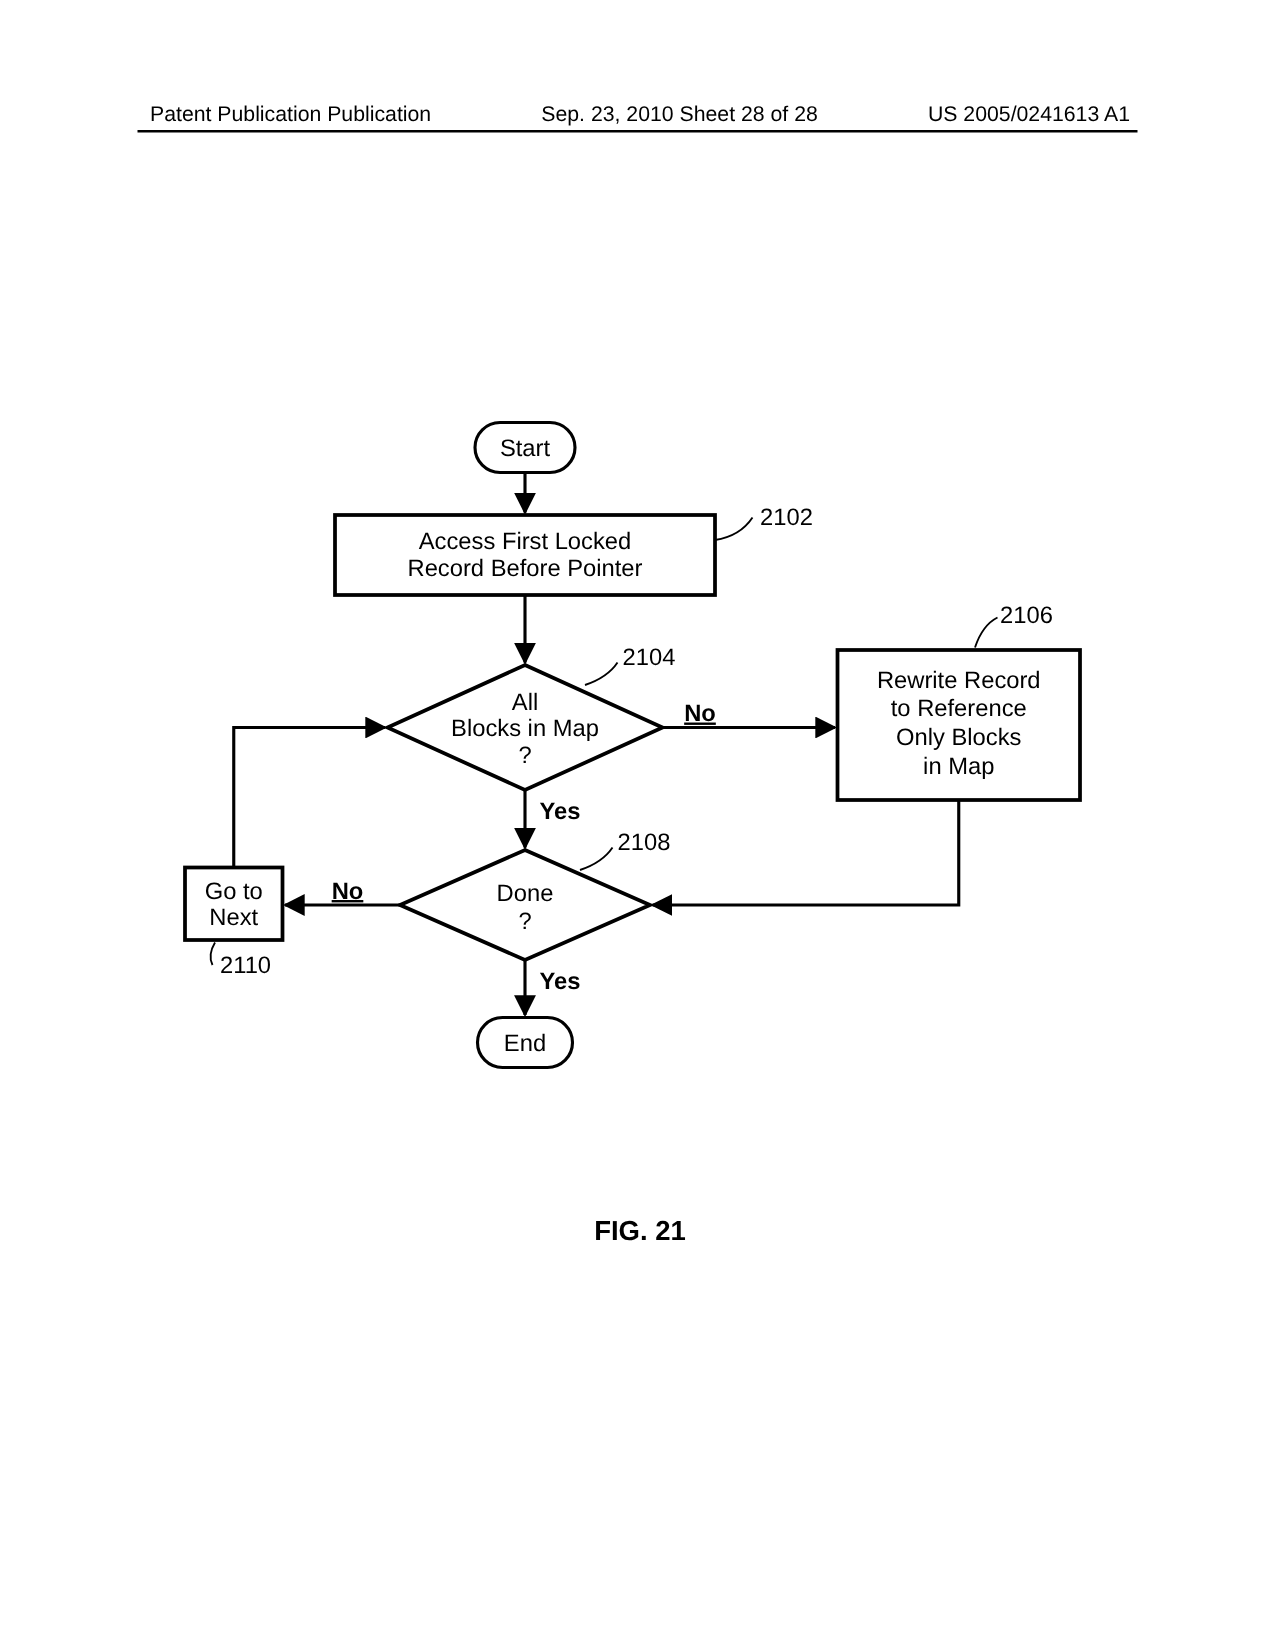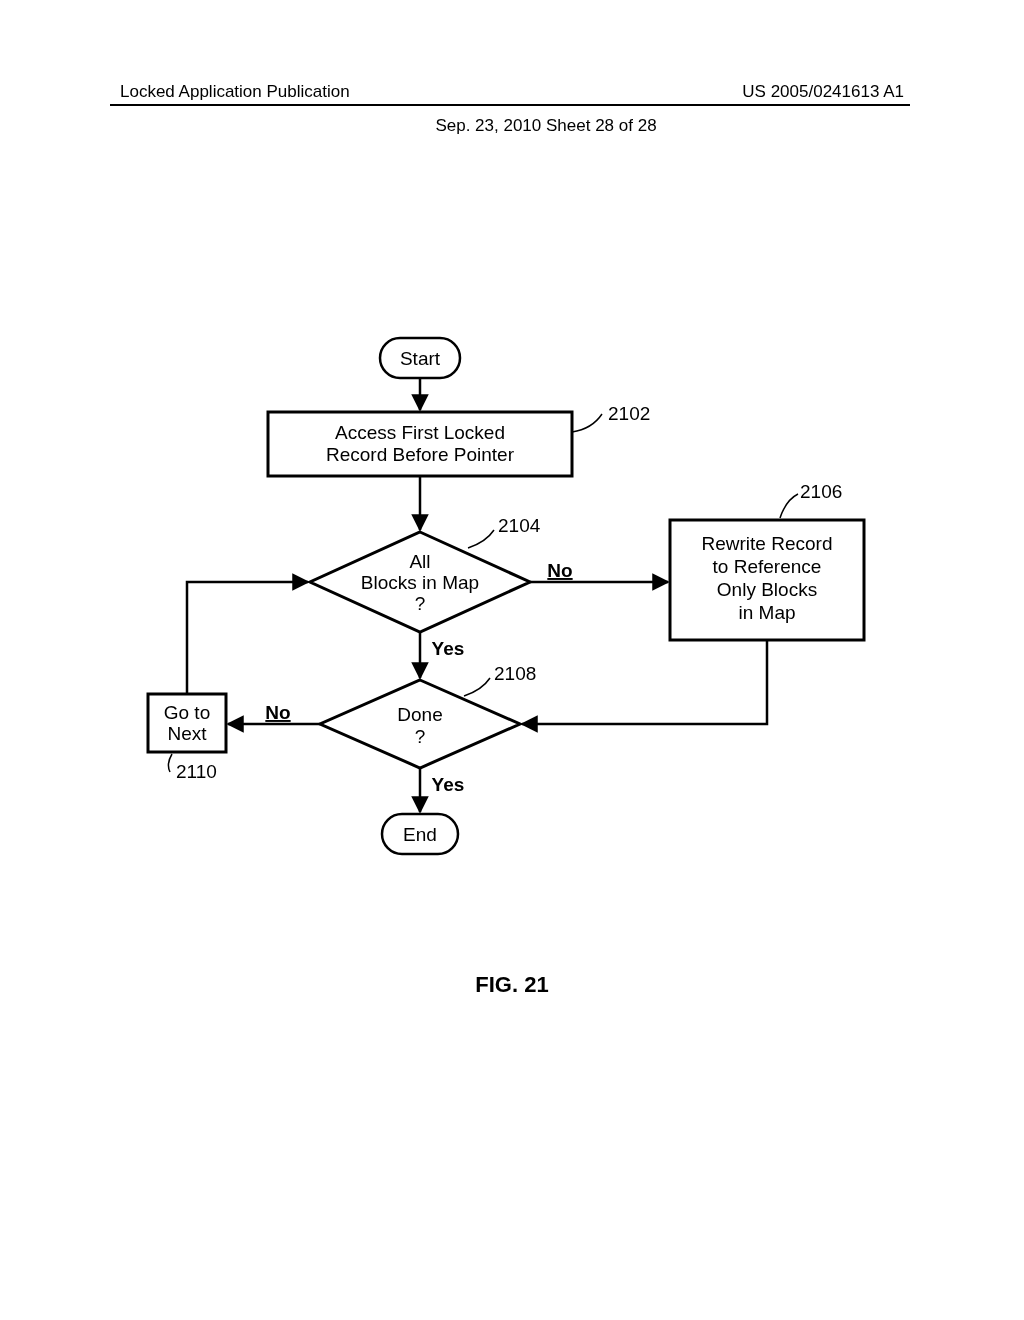--- a/index.html
+++ b/index.html
@@ -17,21 +17,21 @@
     top: 82px;
     left: 0;
     width: 1024px;
     display: flex;
     justify-content: space-between;
     padding: 0 120px 0 120px;
     box-sizing: border-box;
     font-size: 17px;
   }
   .header-left { font-weight: normal; }
-  .header-mid  { font-weight: normal; margin-top: 34px; }
+  .header-mid  { font-weight: normal; }
   .header-right{ font-weight: normal; }
   .header-line {
     position: absolute;
     top: 104px;
     left: 110px;
     width: 800px;
     border-top: 2px solid #000;
   }
 
   svg.flow {
@@ -59,21 +59,21 @@
   .fc-text-bold { font-weight: bold; }
   .fc-ref {
     font-size: 19px;
     text-anchor: start;
   }
 </style>
 </head>
 <body>
 
 <div class="header">
-  <span class="header-left">Locked Application Publication</span>
+  <span class="header-left">Patent Publication Publication</span>
   <span class="header-mid">Sep. 23, 2010  Sheet 28 of 28</span>
   <span class="header-right">US 2005/0241613 A1</span>
 </div>
 <div class="header-line"></div>
 
 <svg class="flow" width="1024" height="1100">
   <defs>
     <marker id="arrow" viewBox="0 0 10 10" refX="9" refY="5" markerWidth="7" markerHeight="7" orient="auto-start-reverse">
       <path d="M 0 0 L 10 5 L 0 10 z" fill="#000"></path>
     </marker>

